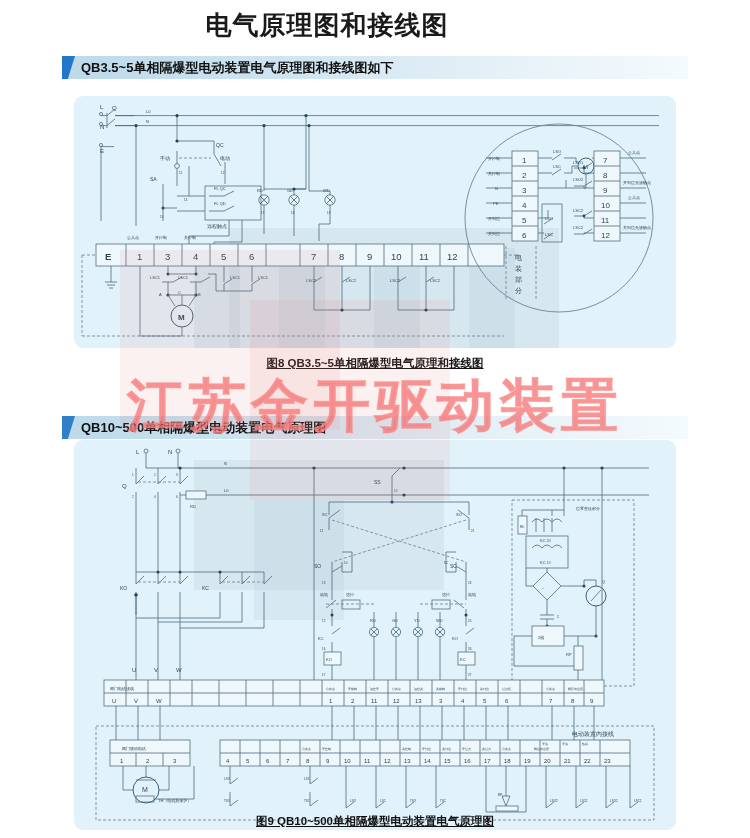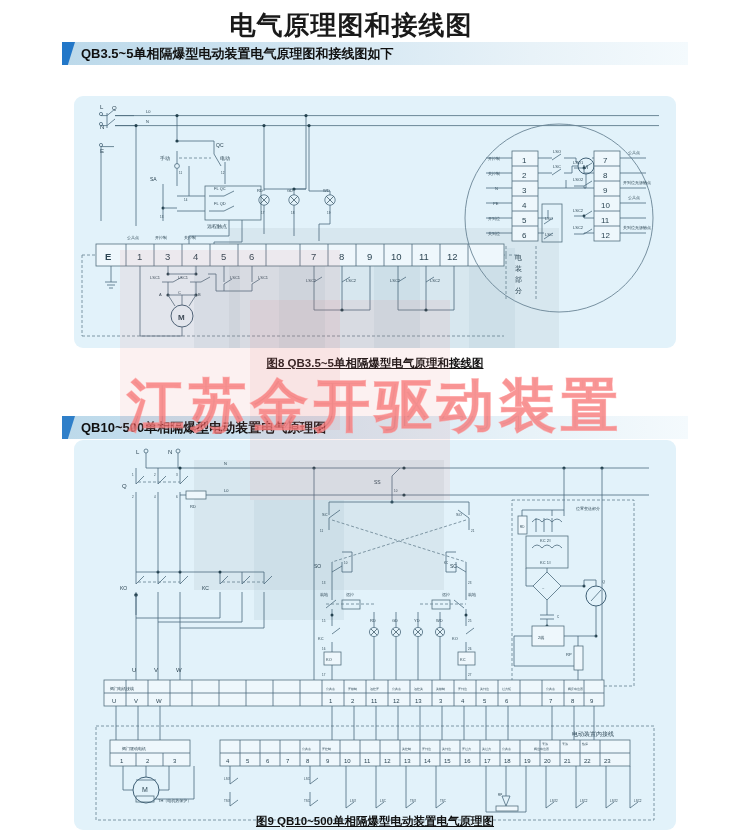--- a/index.html
+++ b/index.html
@@ -6,37 +6,37 @@
   body{
     width:750px;height:838px;background:#ffffff;
     font-family:"Liberation Sans","DejaVu Sans",sans-serif;
     overflow:hidden;position:relative;
   }
   .page{position:relative;width:750px;height:838px;}
 
   
   .page-title{
     position:absolute;left:0;top:8px;width:654px;text-align:center;
-    font-size:26px;font-weight:bold;color:#1a1a1a;letter-spacing:1px;padding-left:24px;
+    font-size:26px;font-weight:bold;color:#1a1a1a;letter-spacing:1px;
   }
 
   
   .sec-head{
     position:absolute;height:23px;left:62px;width:626px;
     background:linear-gradient(to right,#bcd9ea 0%,#cfe4f1 35%,#e8f2f8 75%,#f4fafd 100%);
     display:flex;align-items:center;
   }
   .sec-head .tri{
     width:13px;height:23px;flex:0 0 13px;margin-right:6px;
     background:#2277c8;
     clip-path:polygon(0 0,100% 0,45% 100%,0 100%);
   }
   .sec-head .tri.b2{background:#2f7fc9;}
   .sec-head .txt{font-size:13px;font-weight:bold;color:#101010;white-space:nowrap;}
-  #sec1{top:42px;}
+  #sec1{top:56px;}
   #sec2{top:416px;}
 
   
   .panel{
     position:absolute;background:#e2f2fa;border-radius:9px;
   }
   #panel1{left:74px;top:96px;width:602px;height:252px;}
   #panel2{left:74px;top:440px;width:602px;height:390px;}
 
   .cap{

